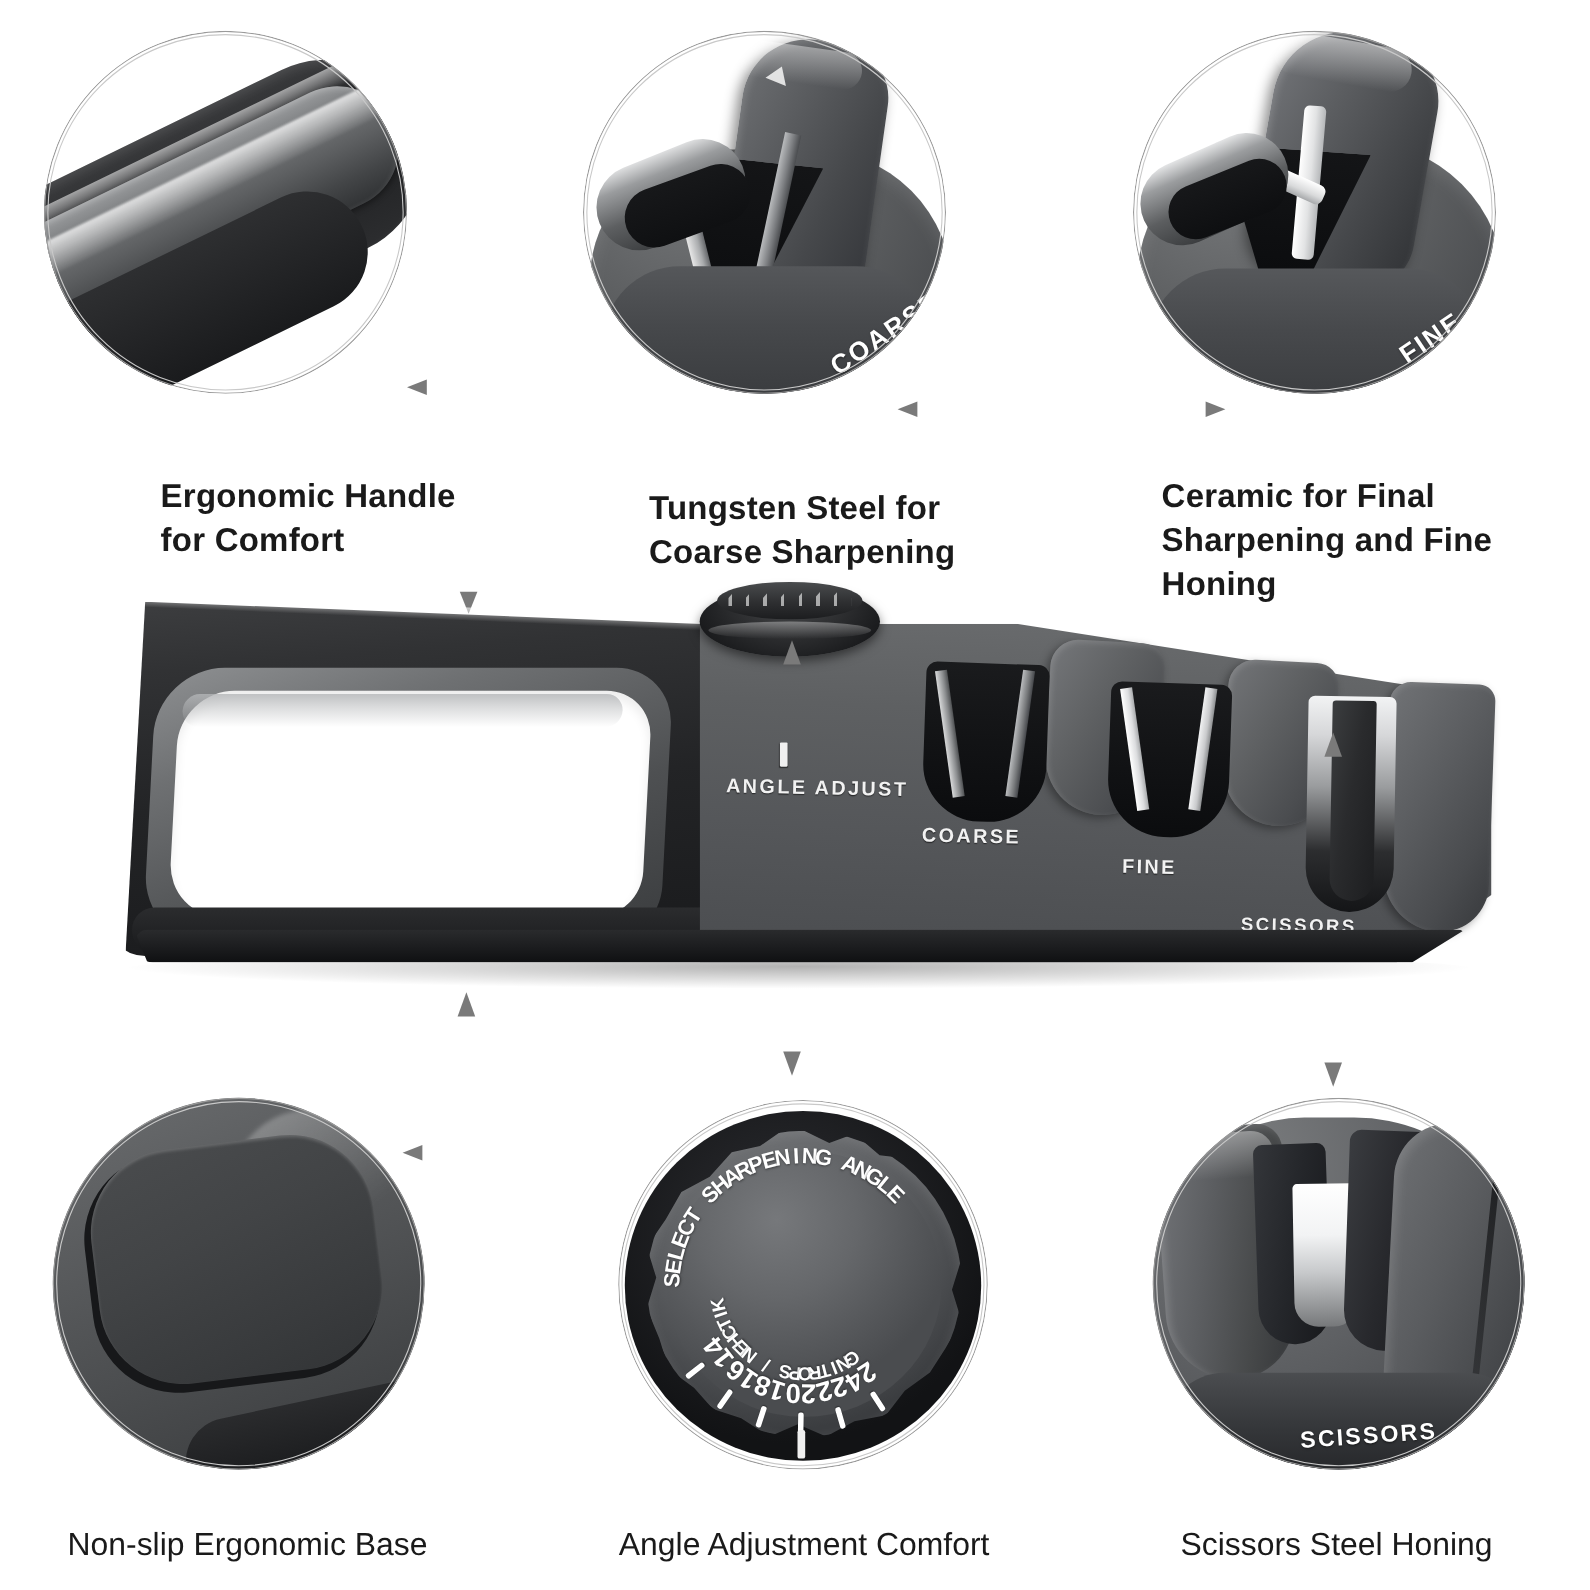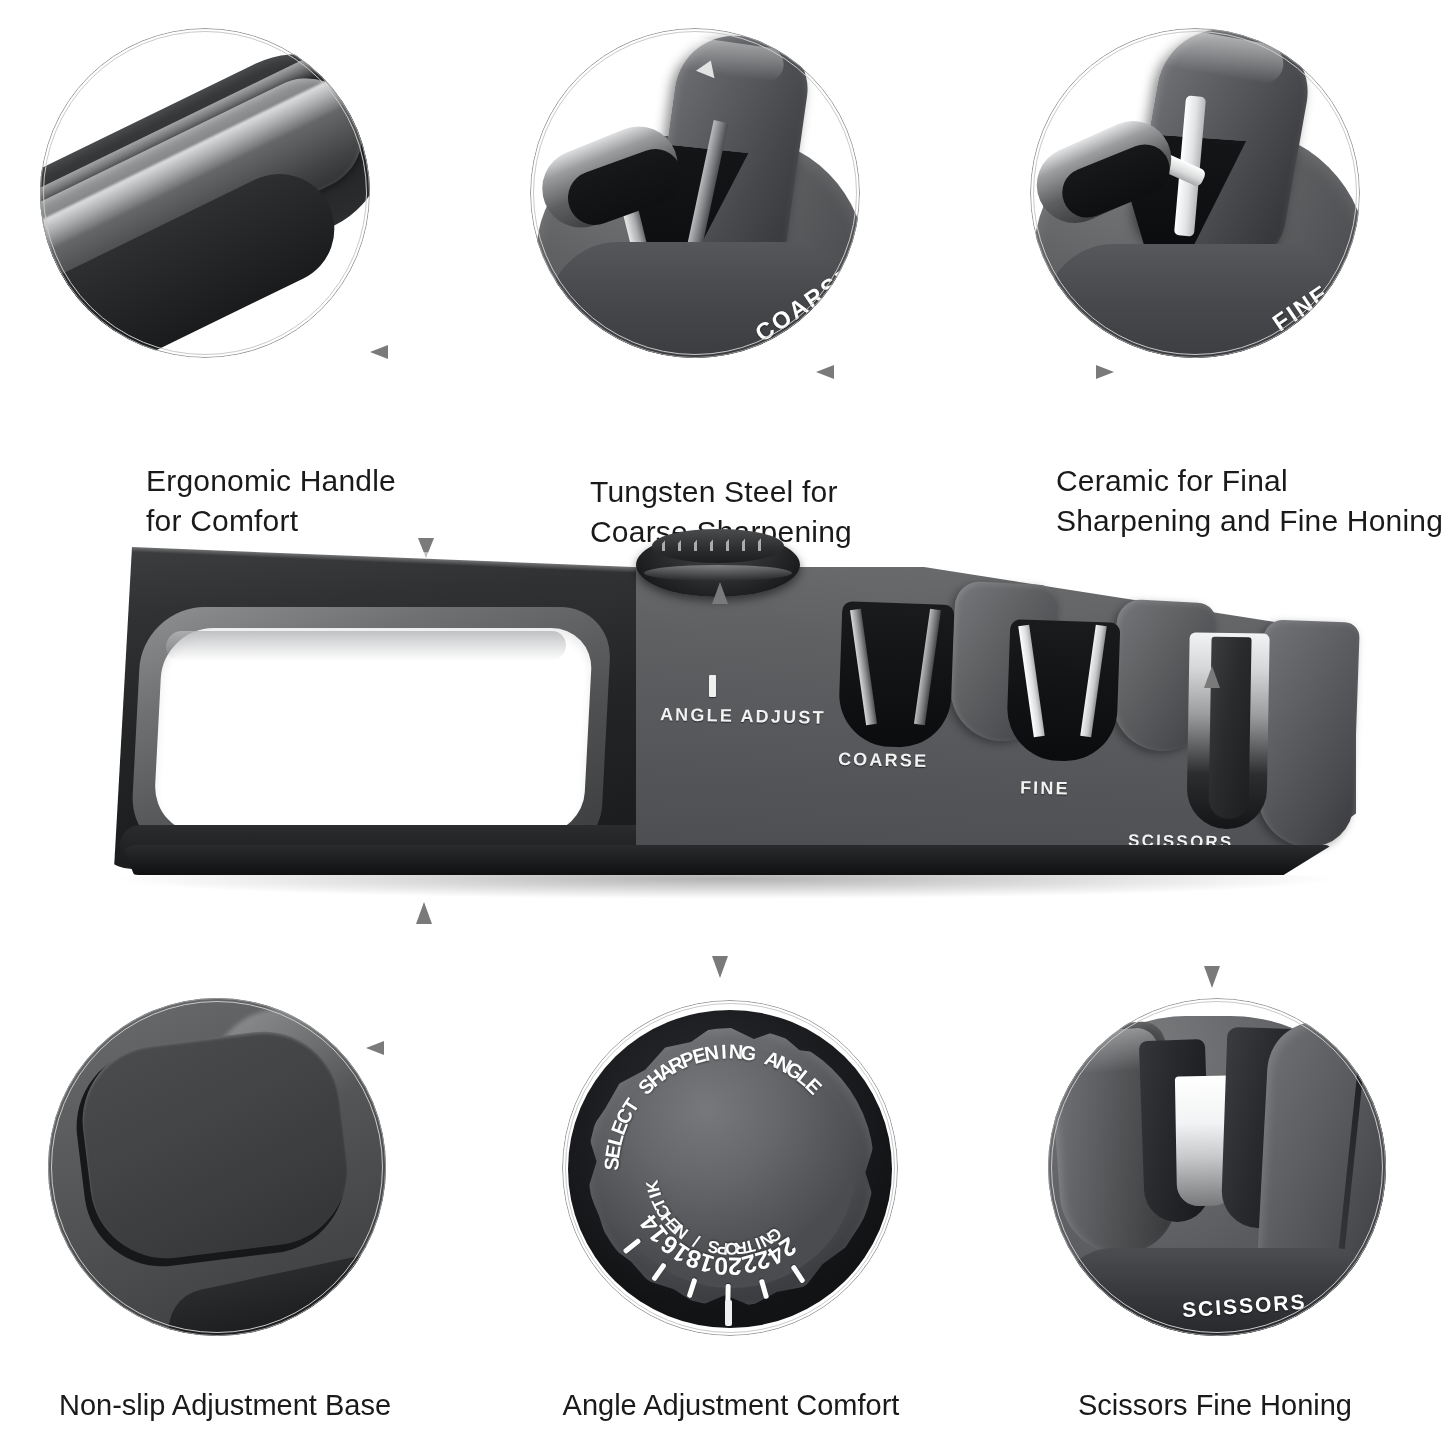--- a/index.html
+++ b/index.html
@@ -32,24 +32,23 @@
     pointer-events: none;
     z-index: 39;
   }
 
   
   .callout-label {
     position: absolute;
     color: #1a1a1a;
     font-size: 30px;
     line-height: 1.33;
-    font-weight: 400;
+    font-weight: 700;
     letter-spacing: .2px;
     white-space: pre-line;
-    margin-top: 29px;
   }
   .bottom-label {
     position: absolute;
     color: #1a1a1a;
     font-size: 29px;
     line-height: 1.2;
     text-align: center;
     white-space: nowrap;
   }
 
@@ -440,21 +439,21 @@
         background: linear-gradient(160deg,#4a4c4e 0%,#424446 40%,#393b3d 75%,#323436 100%);
         box-shadow: inset 0 2px 3px rgba(255,255,255,.18);"></div>
     <div style="
         position:absolute; left:120px; top:272px; width:260px; height:90px;
         transform: rotate(-12deg); border-radius: 40px;
         background: linear-gradient(180deg,#2a2b2d,#131416);"></div>
     <div class="ring2"></div>
     <div class="ring"></div>
   </div>
 
-  <div class="bottom-label" style="left:0px; top:1388px; width:450px;">Non-slip Adjustment Base</div>
+  <div class="bottom-label" style="left:0px; top:1388px; width:450px;">Non-slip Ergonomic Base</div>
 
   <svg class="conn" style="left:700px; top:576px; width:60px; height:410px;" viewBox="0 0 60 410">
     <polyline points="20,16 20,392"></polyline>
     <polygon points="20,6 12,28 28,28"></polygon>
     <polygon points="20,402 12,380 28,380"></polygon>
   </svg>
 
   <div class="callout-circle" style="left:562px; top:1000px; width:336px; height:336px;">
     <div style="position:absolute; inset:0; background:#fff;"></div>
 
@@ -602,15 +601,15 @@
 
     <div style="
         position:absolute; left:10px; top:250px; width:330px; height:110px;
         border-radius: 140px;
         background: linear-gradient(180deg,#4b4d50 0%,#35373a 45%,#1f2023 100%);"></div>
     <div class="detail-engrave" style="left:134px; top:296px; font-size:21px; transform: rotate(-4deg);">SCISSORS</div>
     <div class="ring2"></div>
     <div class="ring"></div>
   </div>
 
-  <div class="bottom-label" style="left:990px; top:1388px; width:450px;">Scissors Fine Honing</div>
+  <div class="bottom-label" style="left:990px; top:1388px; width:450px;">Scissors Steel Honing</div>
 
 </div>
 
 </body></html>

